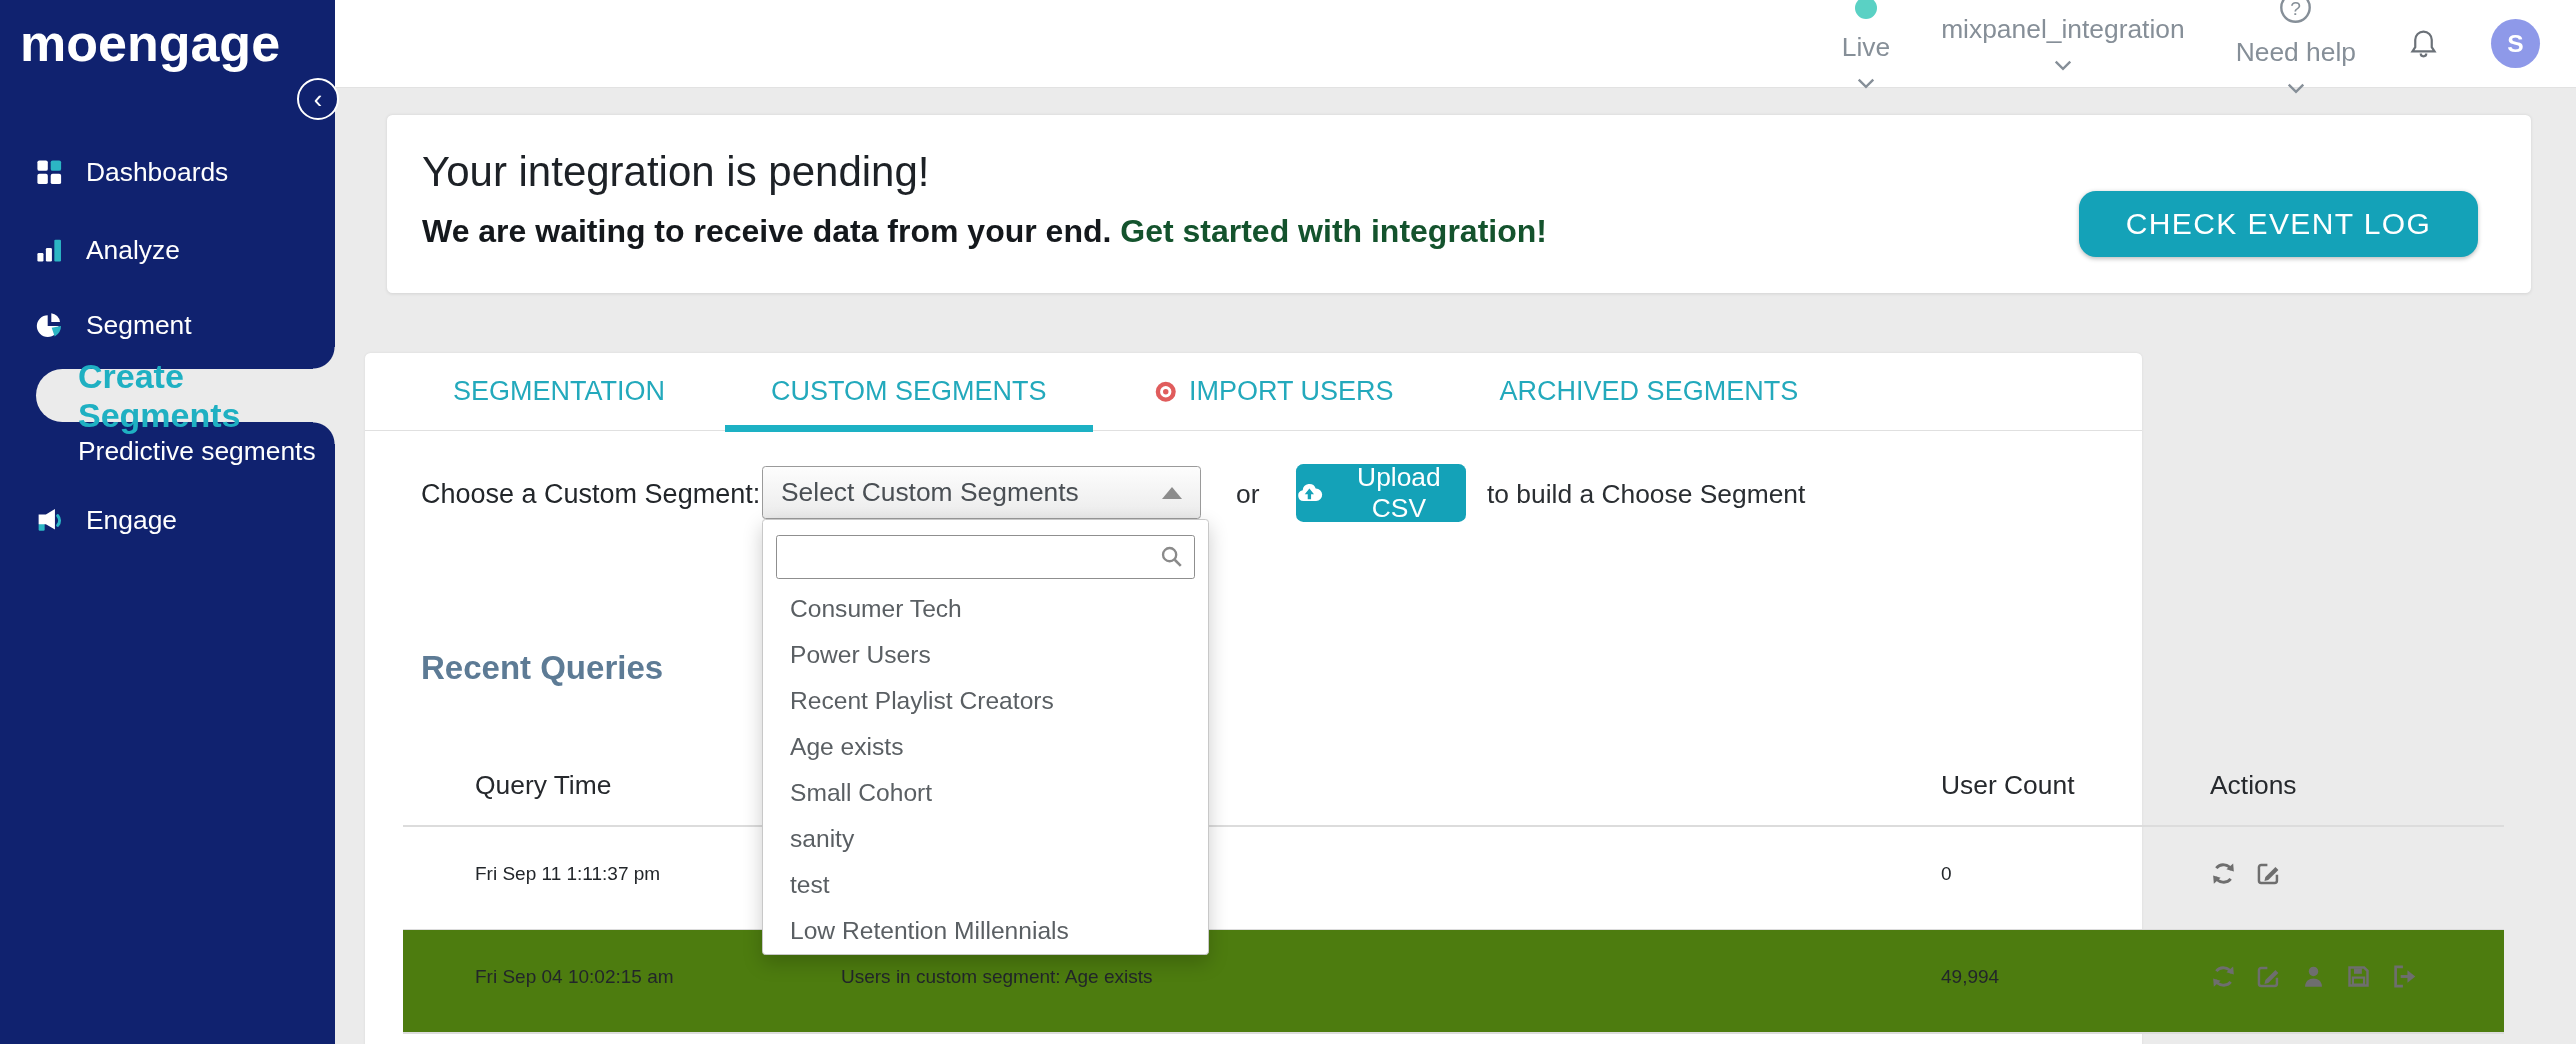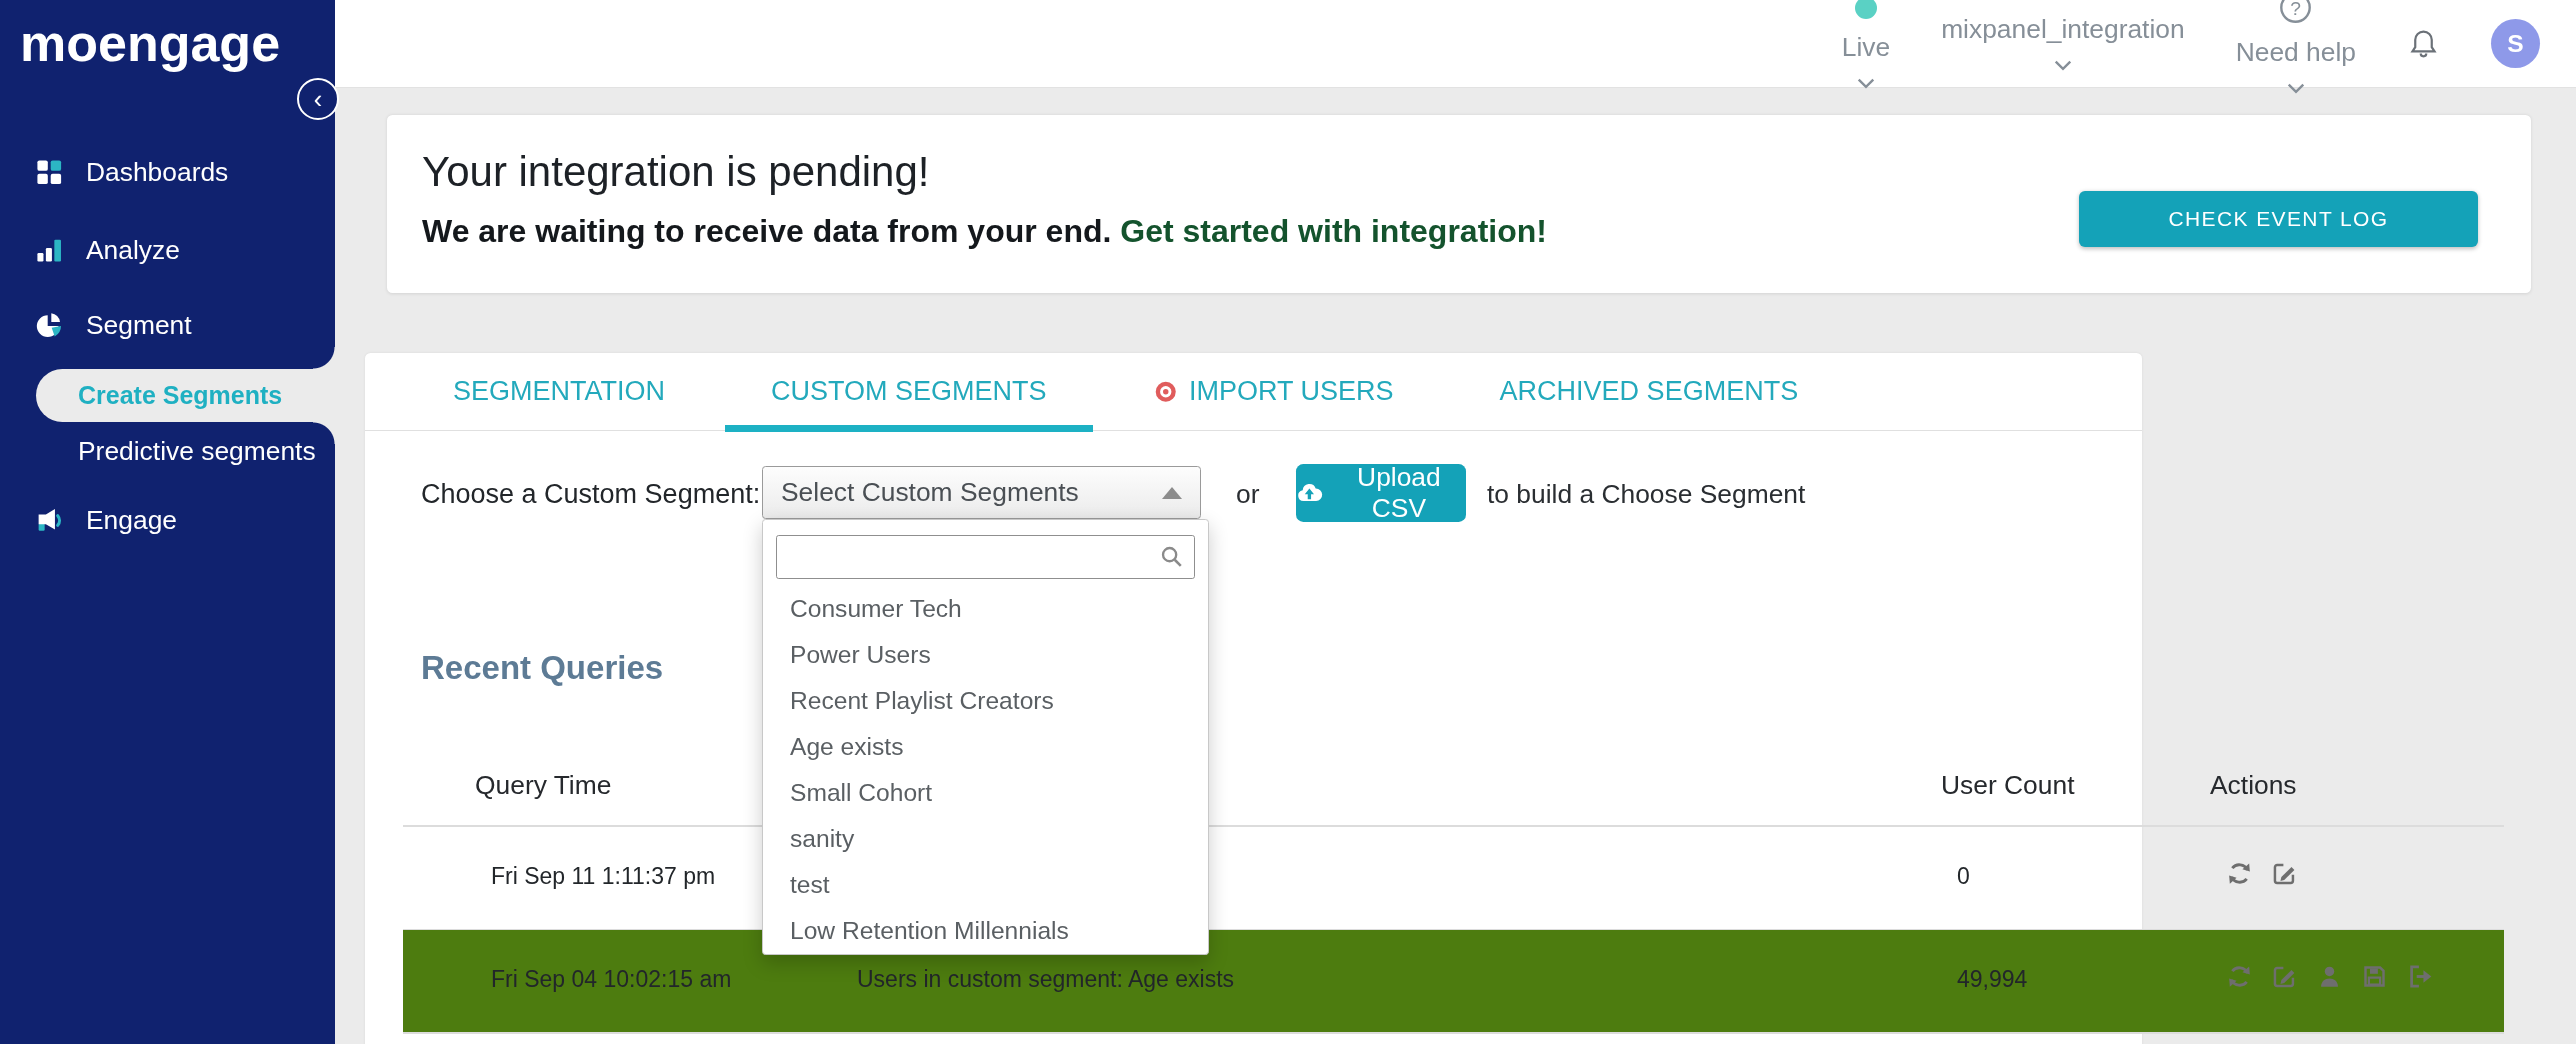--- a/index.html
+++ b/index.html
@@ -51,44 +51,44 @@
   .nav-icon { width:29px; height:29px; flex:0 0 29px; }
   .nav-sub {
     position:absolute; left:0; width:335px; height:58px;
     display:flex; align-items:center; padding-left:78px;
     font-size:26.4px; cursor:pointer;
   }
   .active-pill {
     position:absolute; left:36px; top:369px; width:299px; height:53px;
     background:#ebebeb; border-radius:26.4px 0 0 26.4px;
     display:flex; align-items:center; padding-left:42px;
-    color:#1fb0c2; font-weight:700; font-size:25px; cursor:pointer;
+    color:#1fb0c2; font-weight:700; font-size:34px; cursor:pointer;
   }
   .corner { position:absolute; right:0; width:22px; height:22px; }
   .corner-top { top:347px; background:radial-gradient(circle at 0 0, #10226f 21px, #ebebeb 22px); }
   .corner-bottom { top:422px; background:radial-gradient(circle at 0 100%, #10226f 21px, #ebebeb 22px); }
   
   .banner {
     position:absolute; left:387px; top:115px; width:2144px; height:178px;
     background:#fff; border-radius:5.5px; box-shadow:0 0.9px 3.6px rgba(0,0,0,0.10);
     z-index:2;
   }
   .banner-title {
     position:absolute; left:35px; top:33px;
     font-size:42px; font-weight:400; color:#1d2126;
   }
   .banner-sub {
     position:absolute; left:35px; top:98px;
     font-size:32px; font-weight:700; color:#14181c;
   }
   .banner-link { color:#14532d; cursor:pointer; }
   .check-btn {
-    position:absolute; right:53px; top:76px; width:399px; height:56px;
-    background:#14a2b8; border:none; border-radius:6px;
-    color:#fff; font-size:21px; letter-spacing:1.4px;
+    position:absolute; right:53px; top:76px; width:399px; height:66px;
+    background:#14a2b8; border:none; border-radius:17px;
+    color:#fff; font-size:30px; letter-spacing:1.4px;
     font-family:"Liberation Sans", sans-serif;
     box-shadow:0 1.8px 4.6px rgba(0,0,0,0.25); cursor:pointer;
   }
   
   .main-card {
     position:absolute; left:365px; top:353px; width:1777px; height:692px;
     background:#fff; border-radius:5.5px 5.5px 0 0; box-shadow:0 0.9px 2.7px rgba(0,0,0,0.08);
     z-index:2;
   }
   .tabs {
@@ -130,21 +130,21 @@
     font-size:33px; font-weight:700; color:#5d7b95;
   }
   
   .th { position:absolute; top:417px; font-size:26.4px; color:#26292d; }
   .th-time { left:110px; }
   .th-count { left:1576px; }
   .th-actions { left:1845px; }
   .tdivider { position:absolute; left:38px; width:2101px; height:1.8px; background:#dcdcdc; }
   .trow { position:absolute; left:38px; width:2101px; height:102px; }
   .trow.striped { background:#4d7c0f; }
-  .td { position:absolute; top:36px; font-size:23px; color:#22262a; white-space:nowrap;margin-left:16px; }
+  .td { position:absolute; top:36px; font-size:19px; color:#22262a; white-space:nowrap; }
   .td-time { left:72px; }
   .td-desc { left:438px; }
   .td-count { left:1538px; }
   .td-actions { left:1807px; top:33px; display:flex; gap:18px; color:#6e6e6e; }
   .act { width:27px; height:27px; cursor:pointer; }
   
   .dropdown {
     position:absolute; left:762px; top:519px; width:447px; height:436px;
     background:#fff; border:1.8px solid #c8c8c8; border-radius:3.6px;
     box-shadow:0 7.3px 20px rgba(0,0,0,0.20); z-index:30;

